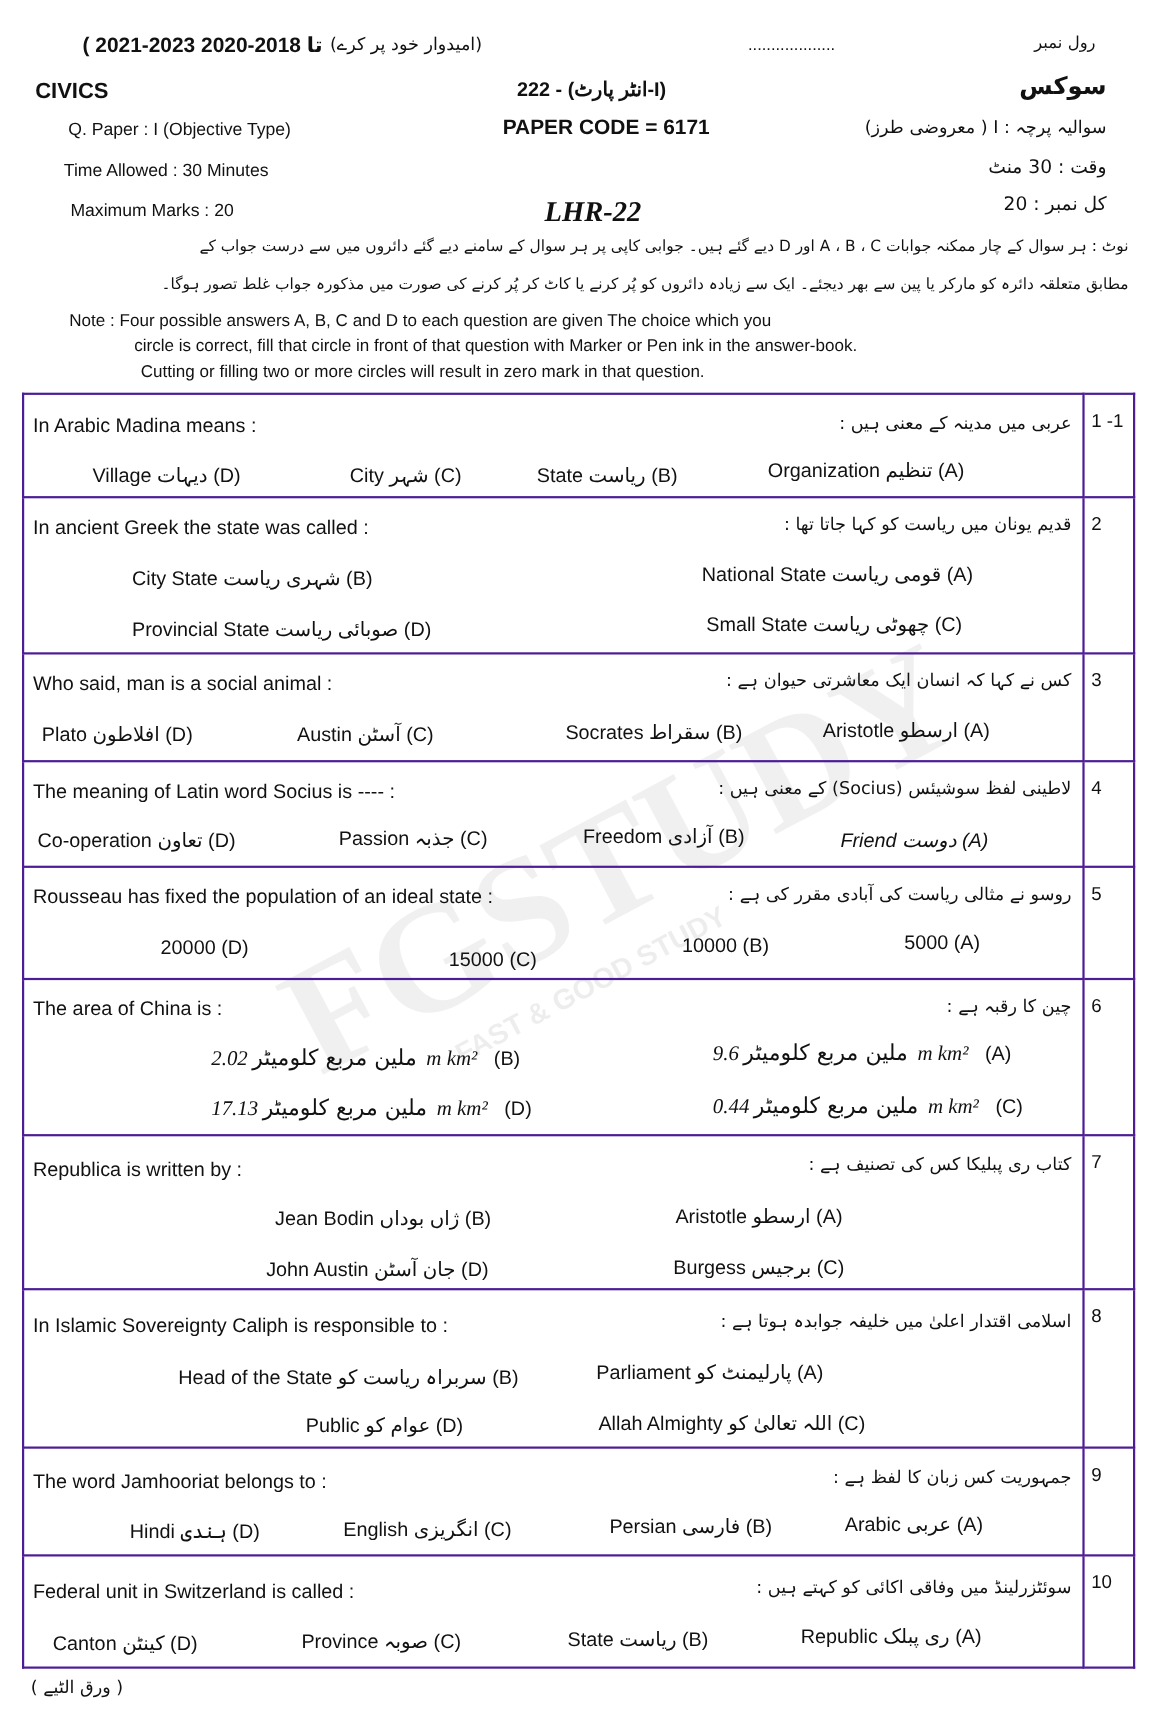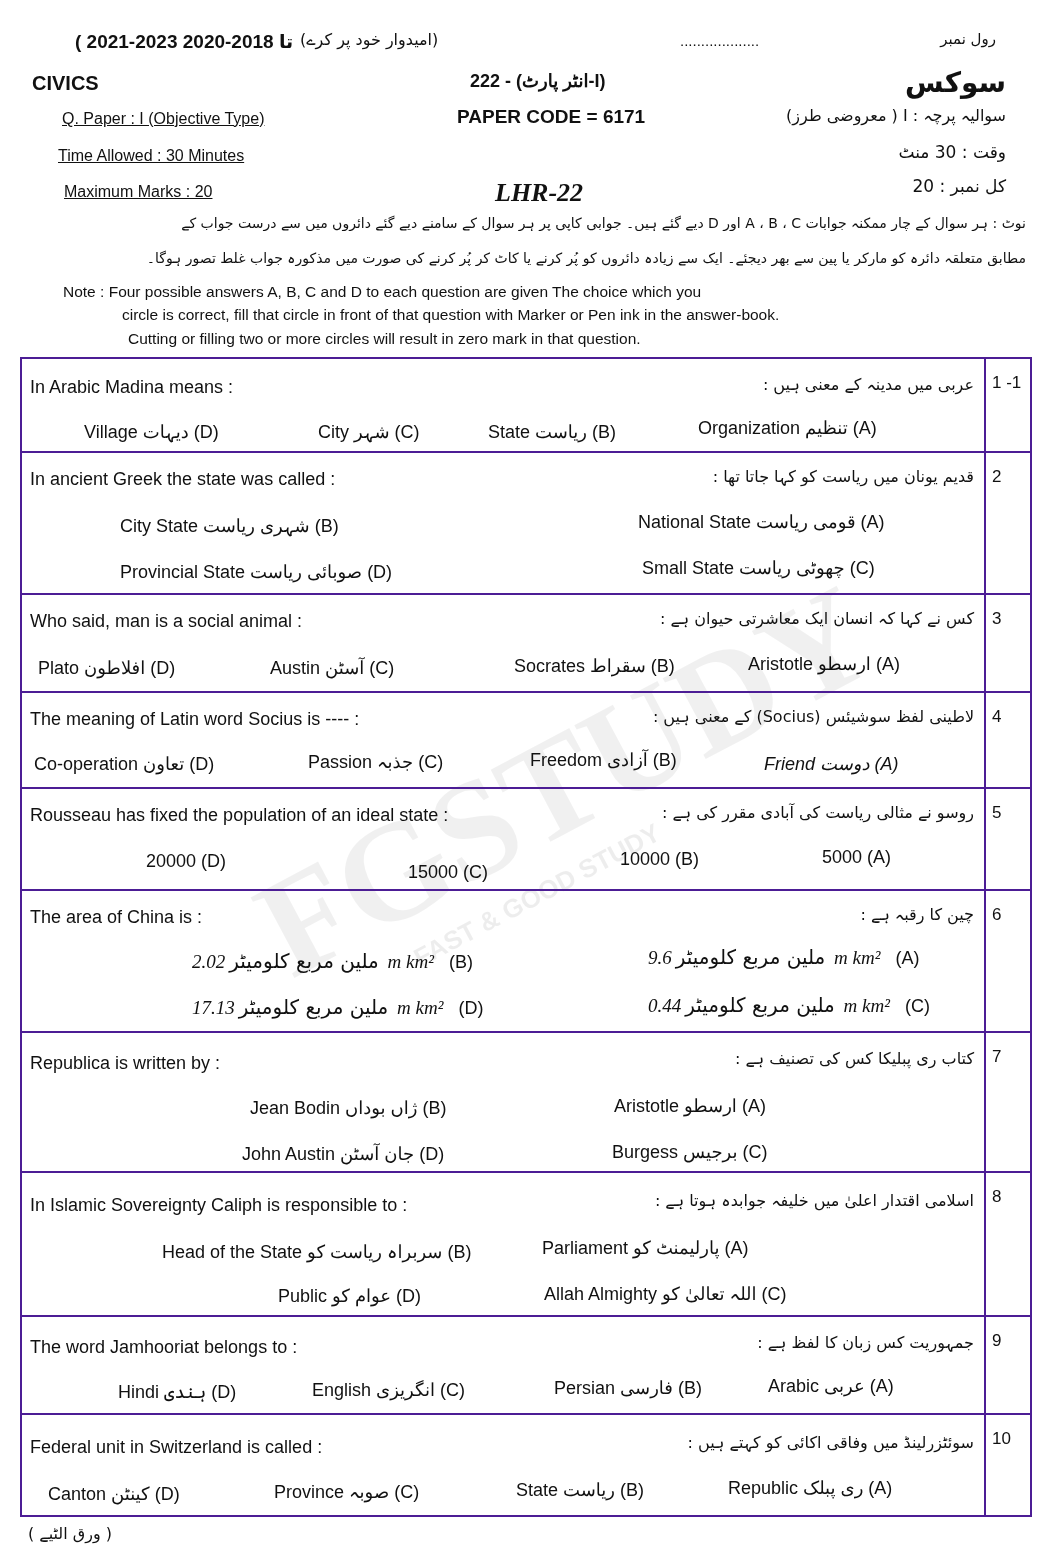--- a/index.html
+++ b/index.html
@@ -1,20 +1,20 @@
 <!DOCTYPE html>
 <html><head>
 <meta charset="utf-8">
 <style>
   html,body{margin:0;padding:0;background:#fff;}
   body{width:1056px;height:1561px;position:relative;overflow:hidden;font-family:"Liberation Sans",sans-serif;color:#111;}
   .abs{position:absolute;white-space:nowrap;}
   .urdu{font-family:"DejaVu Sans",sans-serif;direction:rtl;}
   .bold{font-weight:bold;}
-  .sm{font-size:16px;text-decoration:underline;}
+  .sm{font-size:16px;}
   .note{font-size:15.5px;}
   .watermark{position:absolute;left:230px;top:700px;font-size:140px;font-weight:bold;color:rgba(0,0,0,0.06);transform:rotate(-28deg);font-family:"Liberation Serif",serif;}
   .watermark2{position:absolute;left:400px;top:880px;font-size:26px;font-weight:bold;color:rgba(0,0,0,0.07);transform:rotate(-28deg);}
   table.q{position:absolute;left:20px;top:357px;width:1012px;border-collapse:collapse;}
   table.q td{border:2px solid #4c1d95;vertical-align:top;padding:0;}
   td.num{width:38px;font-size:17px;padding:14px 0 0 6px !important;}
   .qcell{position:relative;}
   .qen{position:absolute;left:8px;font-size:18px;}
   .qur{position:absolute;right:10px;font-size:16px;}
   .opt{position:absolute;font-size:18px;}
@@ -27,21 +27,21 @@
 <div class="watermark">FGSTUDY</div>
 <div class="watermark2">FAST &amp; GOOD STUDY</div>
 
 <div class="abs" style="left:75px;top:30px;font-size:19px;font-weight:bold;">( 2021-2023 <span class="urdu">تا</span> 2018-2020</div>
 <div class="abs urdu" style="left:300px;top:30px;font-size:16px;"><span>(امیدوار خود پر کرے)</span></div>
 <div class="abs" style="left:680px;top:32px;font-size:15px;">...................</div>
 <div class="abs urdu" style="right:60px;top:30px;font-size:15px;">رول نمبر</div>
 
 <div class="abs bold" style="left:32px;top:72px;font-size:20px;">CIVICS</div>
 <div class="abs" style="left:470px;top:70px;font-size:18px;font-weight:bold;">222 - (انٹر پارٹ-I)</div>
-<div class="abs urdu bold" style="right:50px;top:66px;font-size:28px;">سوکس</div>
+<div class="abs urdu bold" style="right:50px;top:66px;font-size:22px;">سوکس</div>
 
 <div class="abs sm" style="left:62px;top:110px;">Q. Paper : I (Objective Type)</div>
 <div class="abs bold" style="left:457px;top:106px;font-size:19px;">PAPER CODE = 6171</div>
 <div class="abs urdu" style="right:50px;top:106px;font-size:16px;">سوالیہ پرچہ : I ( معروضی طرز)</div>
 
 <div class="abs sm" style="left:58px;top:147px;">Time Allowed : 30 Minutes</div>
 <div class="abs urdu" style="right:50px;top:142px;font-size:17px;">وقت : 30 منٹ</div>
 
 <div class="abs sm" style="left:64px;top:183px;">Maximum Marks : 20</div>
 <div class="abs" style="left:495px;top:178px;font-size:26px;font-weight:bold;font-style:italic;font-family:'Liberation Serif',serif;">LHR-22</div>

